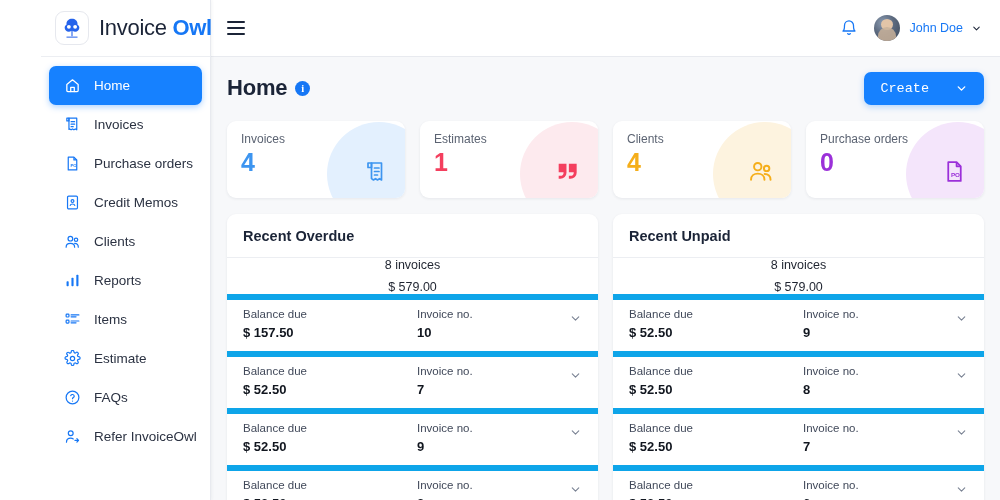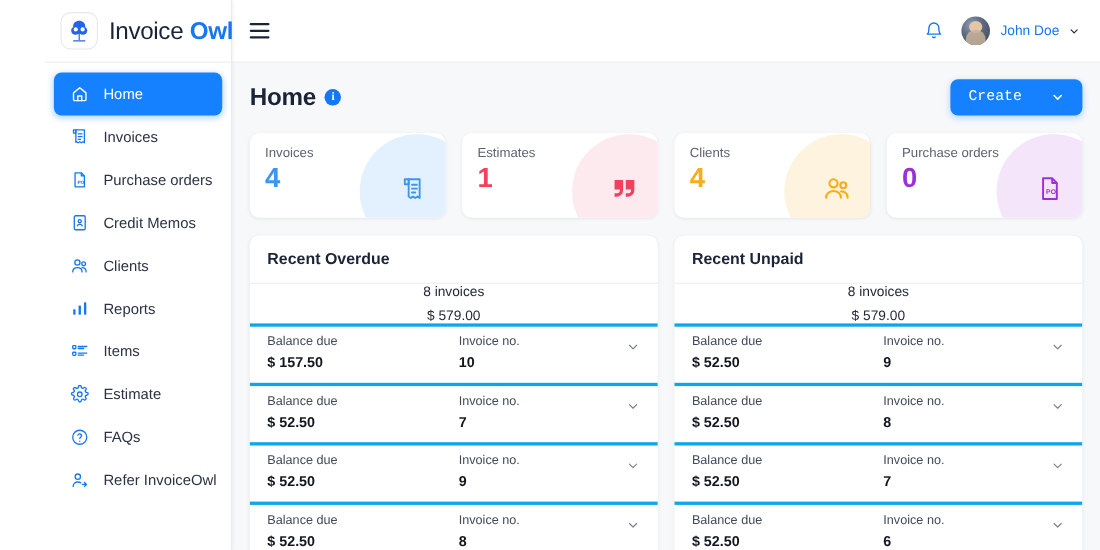--- a/index.html
+++ b/index.html
@@ -186,21 +186,21 @@
     font-size: 14.5px; font-weight: 700; color: #1b2437;
   }
   .panel-sum {
     height: 36px; display: flex; align-items: center;
     padding: 0 16px; font-size: 12.5px; color: #1f2430; flex-direction: column;
   }
   .panel-sum .sp { flex: 1 1 auto; }
   .row {
     display: flex; align-items: flex-start;
     padding: 8px 16px 11px 16px;
-    border-top: 3px solid #0ea5e9;
+    border-top: 6px solid #0ea5e9;
     cursor: pointer;
   }
   .row .col { width: 174px; flex: 0 0 174px; }
   .row .col.wide { flex: 1 1 auto; width: auto; }
   .row .k { font-size: 11.5px; color: #41495a; }
   .row .v { font-size: 13px; font-weight: 700; color: #11161f; margin-top: 5px; }
   .row .chev { margin-left: auto; color: #7a8293; padding-top: 4px; display: flex; }
 </style>
 </head>
 <body>

